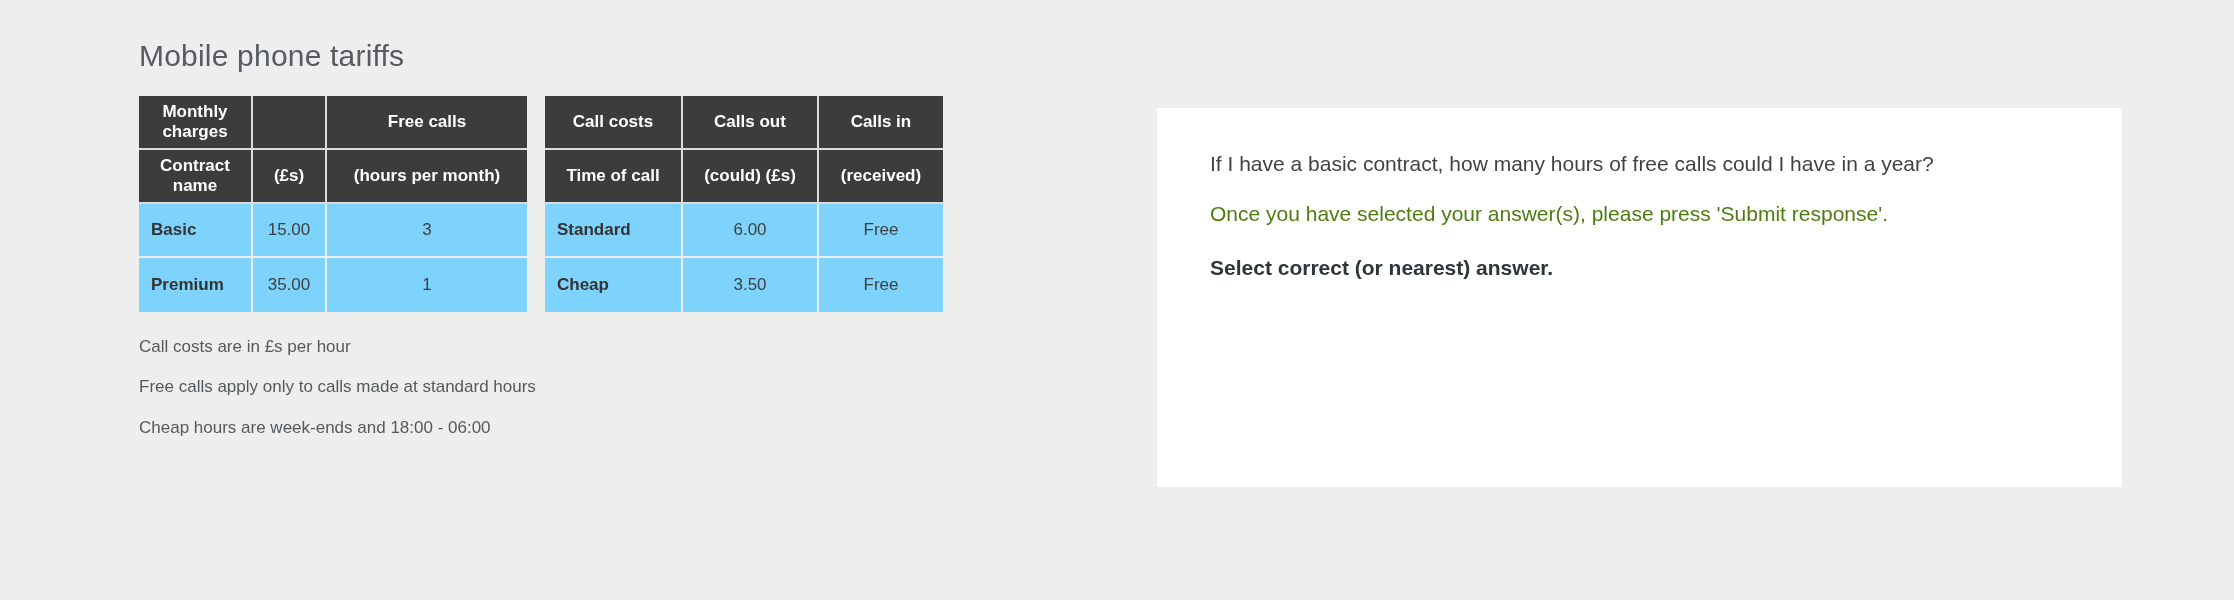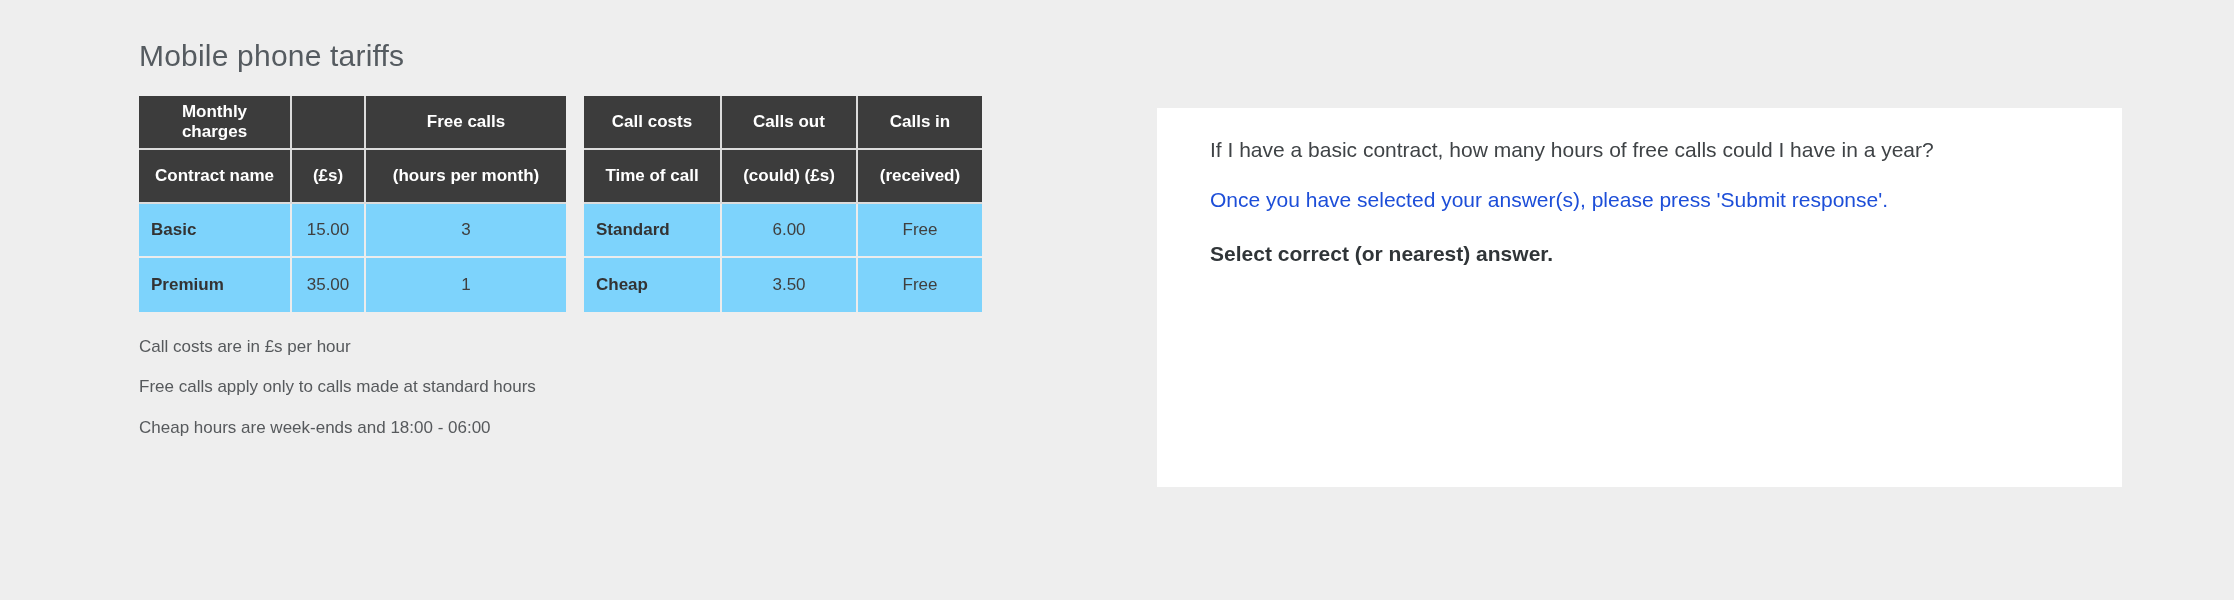--- a/index.html
+++ b/index.html
@@ -76,21 +76,21 @@
     background: #7dd3fc;
   }
   table.tariff td.rowlabel {
     text-align: left;
     font-weight: bold;
     color: #333333;
   }
   table.tariff th.rowlabel { text-align: center; }
 
   
-  .t1 .c0 { width: 153px; }
+  .t1 .c0 { width: 114px; }
   .t1 .c1 { width: 74px; }
   .t1 .c2 { width: 200px; }
   
   .t2 .c0 { width: 138px; }
   .t2 .c1 { width: 136px; }
   .t2 .c2 { width: 124px; }
 
   .notes {
     margin-top: 25px;
   }
@@ -106,32 +106,33 @@
   .qpanel {
     position: absolute;
     left: 1157px;
     top: 108px;
     width: 965px;
     height: 379px;
     background: #ffffff;
   }
   .qpanel-inner {
     padding: 28px 60px 0 53px;
+    margin-top: 14px;
   }
   .q-text {
     font-size: 21px;
     line-height: 1.33;
     color: #3f4346;
     margin: 0 0 22px 0;
     max-width: 845px;
   }
   .q-instruction {
     font-size: 21px;
     line-height: 1.33;
-    color: #1d4ed8;
+    color: #4d7c0f;
     margin: 0 0 28px 0;
   }
   .q-prompt {
     font-size: 21px;
     font-weight: bold;
     color: #303538;
     margin: 0 0 13px 0;
   }
   .answer-row {
     display: flex;

